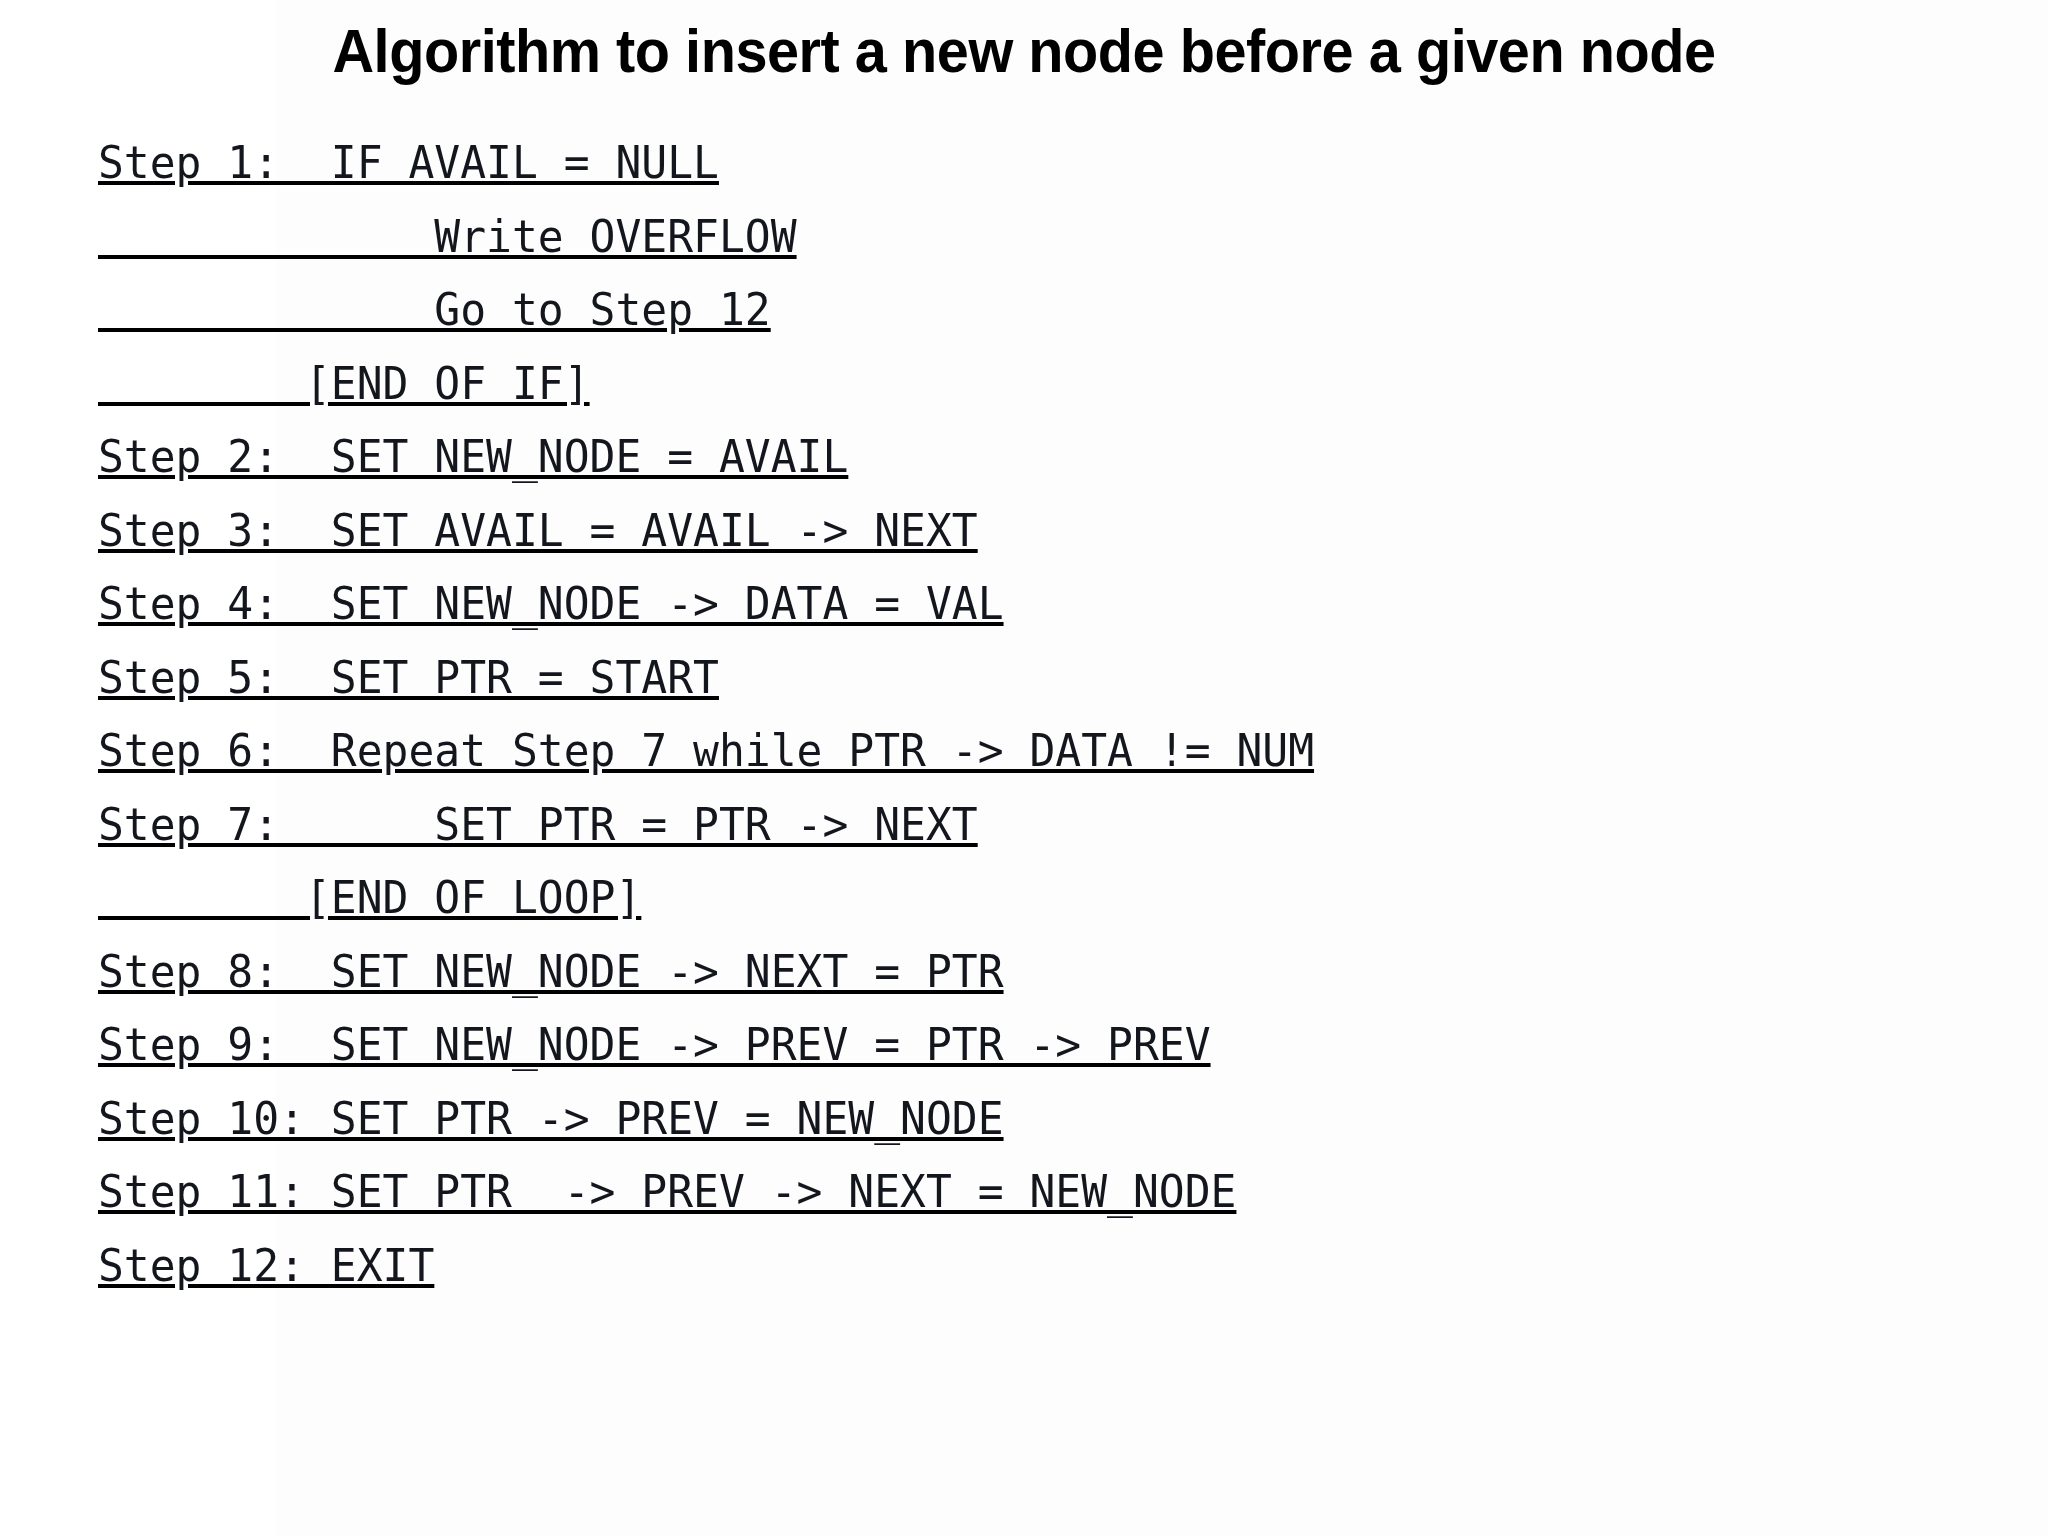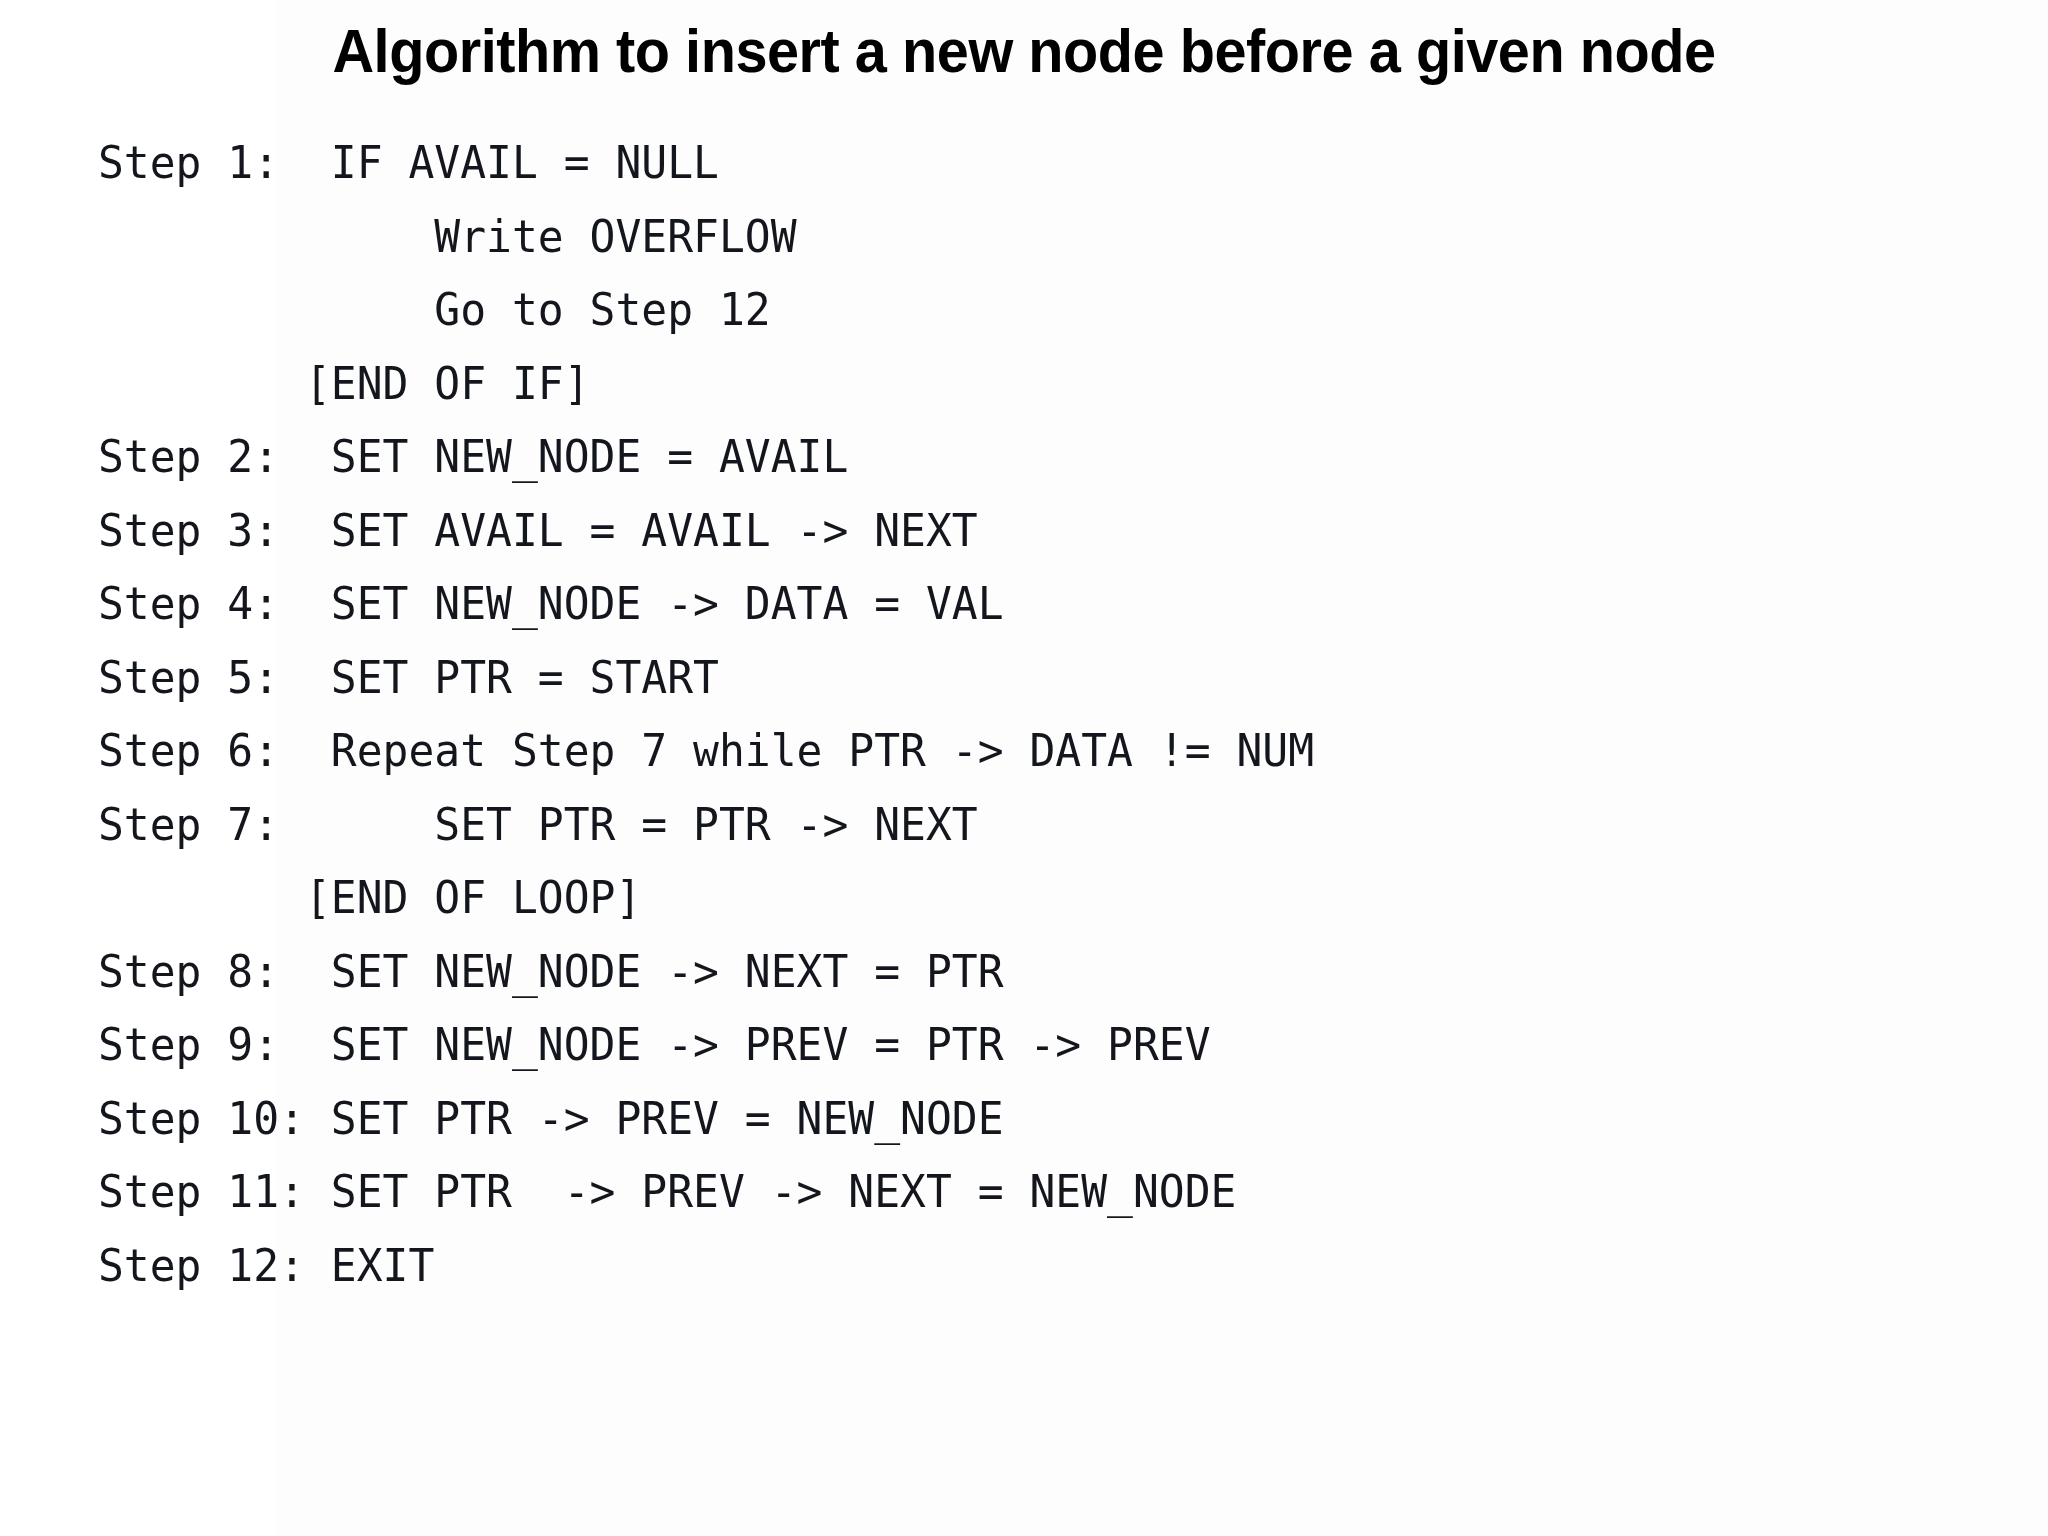--- a/index.html
+++ b/index.html
@@ -48,20 +48,21 @@
     white-space: pre;
     transform: scaleX(0.93);
     transform-origin: center top;
   }
 
   .algo-block {
     position: absolute;
     left: 98px;
     top: 126px;
     width: 1900px;
+    text-decoration: underline;
   }
 
   .algo-line {
     font-family: "DejaVu Sans Mono", "Liberation Mono", monospace;
     font-size: 45px;
     line-height: 73.5px;
     height: 73.5px;
     color: #14161d;
     white-space: pre;
     letter-spacing: 0px;

